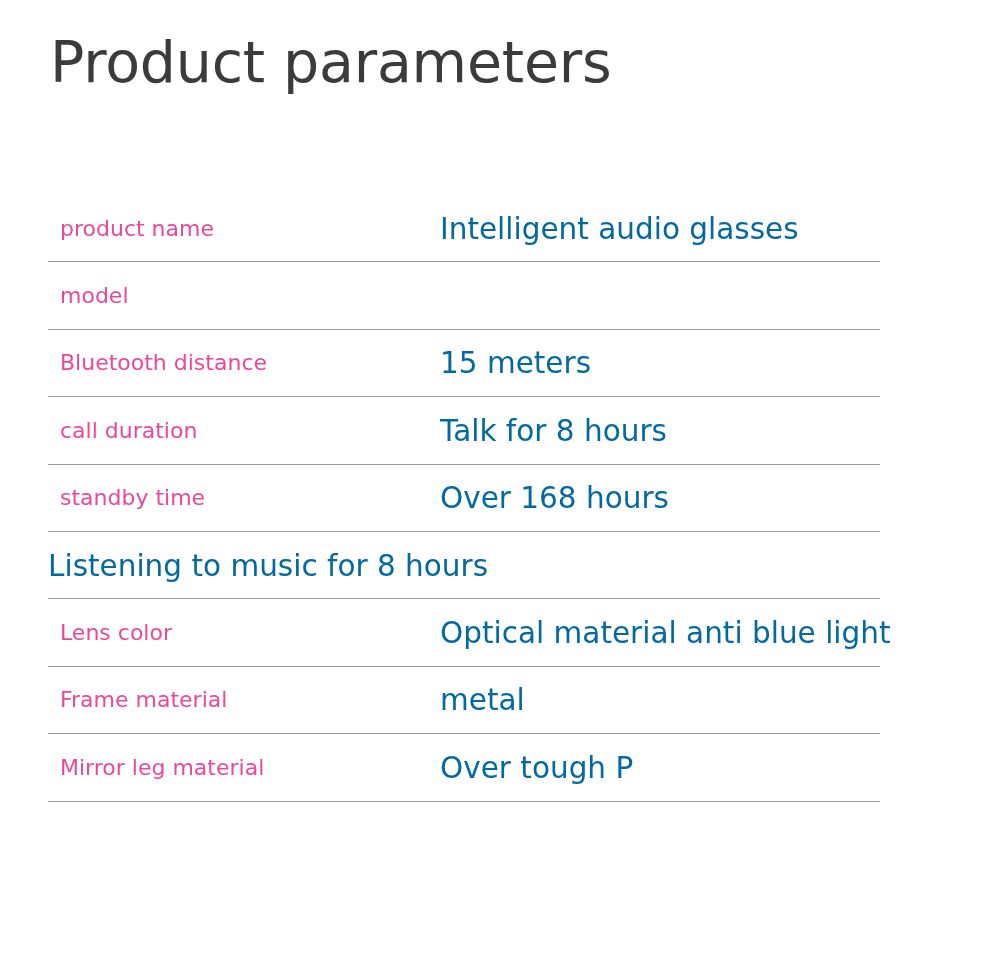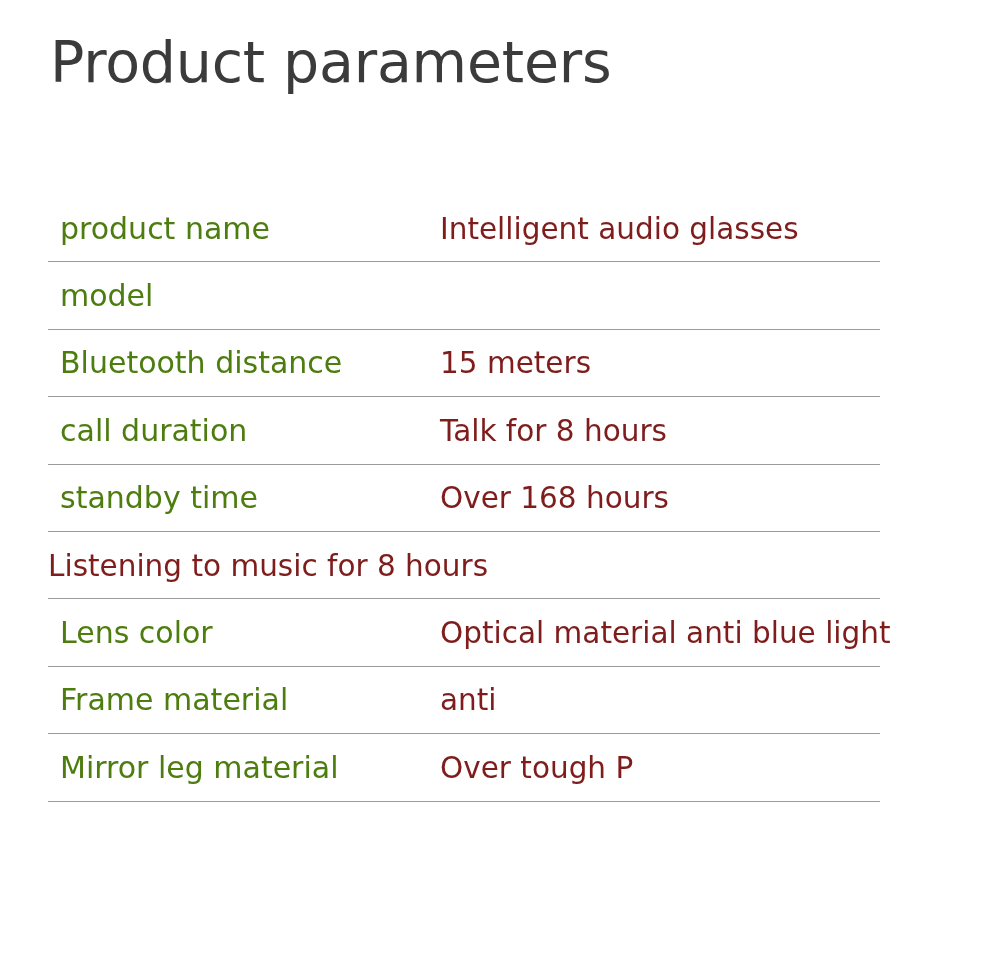--- a/index.html
+++ b/index.html
@@ -60,31 +60,31 @@
     bottom: 0;
     height: 1px;
     background: #9b9b9b;
   }
 
   .spec-label {
     width: 392px;
     flex: 0 0 392px;
     padding-left: 12px;
     box-sizing: border-box;
-    font-size: 30px;
+    font-size: 22px;
     line-height: 34px;
-    color: #4d7c0f;
+    color: #ec4899;
     white-space: nowrap;
   }
 
   .spec-value {
     flex: 0 0 auto;
     font-size: 29.5px;
     line-height: 34px;
-    color: #7f1d1d;
+    color: #0369a1;
     white-space: nowrap;
   }
 </style>
 </head>
 <body>
 
 <div id="page">
 
   <div class="page-title">Product parameters</div>
 
@@ -119,21 +119,21 @@
       <div class="spec-value">Listening to music for 8 hours</div>
     </div>
 
     <div class="spec-row">
       <div class="spec-label">Lens color</div>
       <div class="spec-value">Optical material anti blue light</div>
     </div>
 
     <div class="spec-row">
       <div class="spec-label">Frame material</div>
-      <div class="spec-value">anti</div>
+      <div class="spec-value">metal</div>
     </div>
 
     <div class="spec-row">
       <div class="spec-label">Mirror leg material</div>
       <div class="spec-value">Over tough P</div>
     </div>
 
   </div>
 
 </div>

